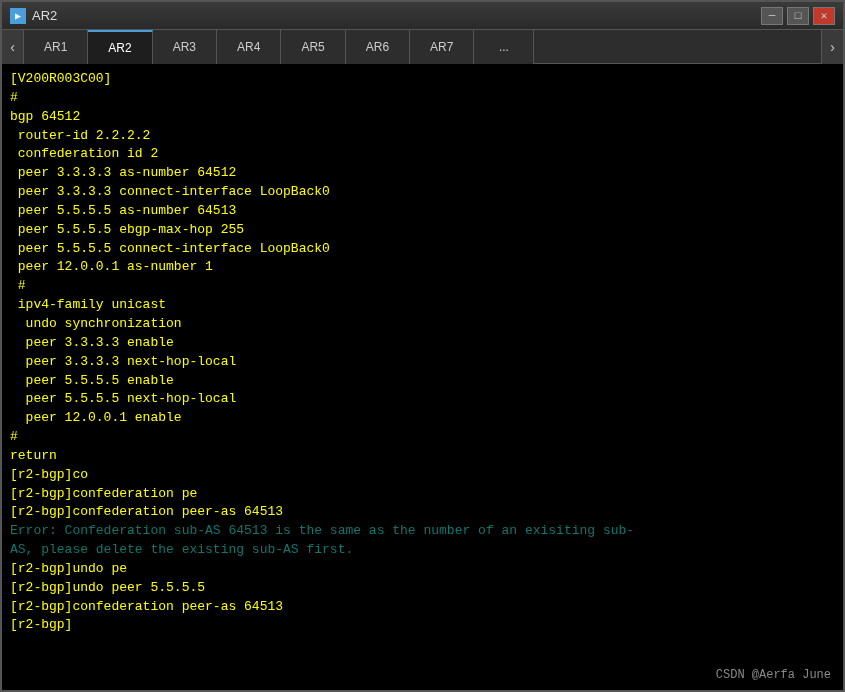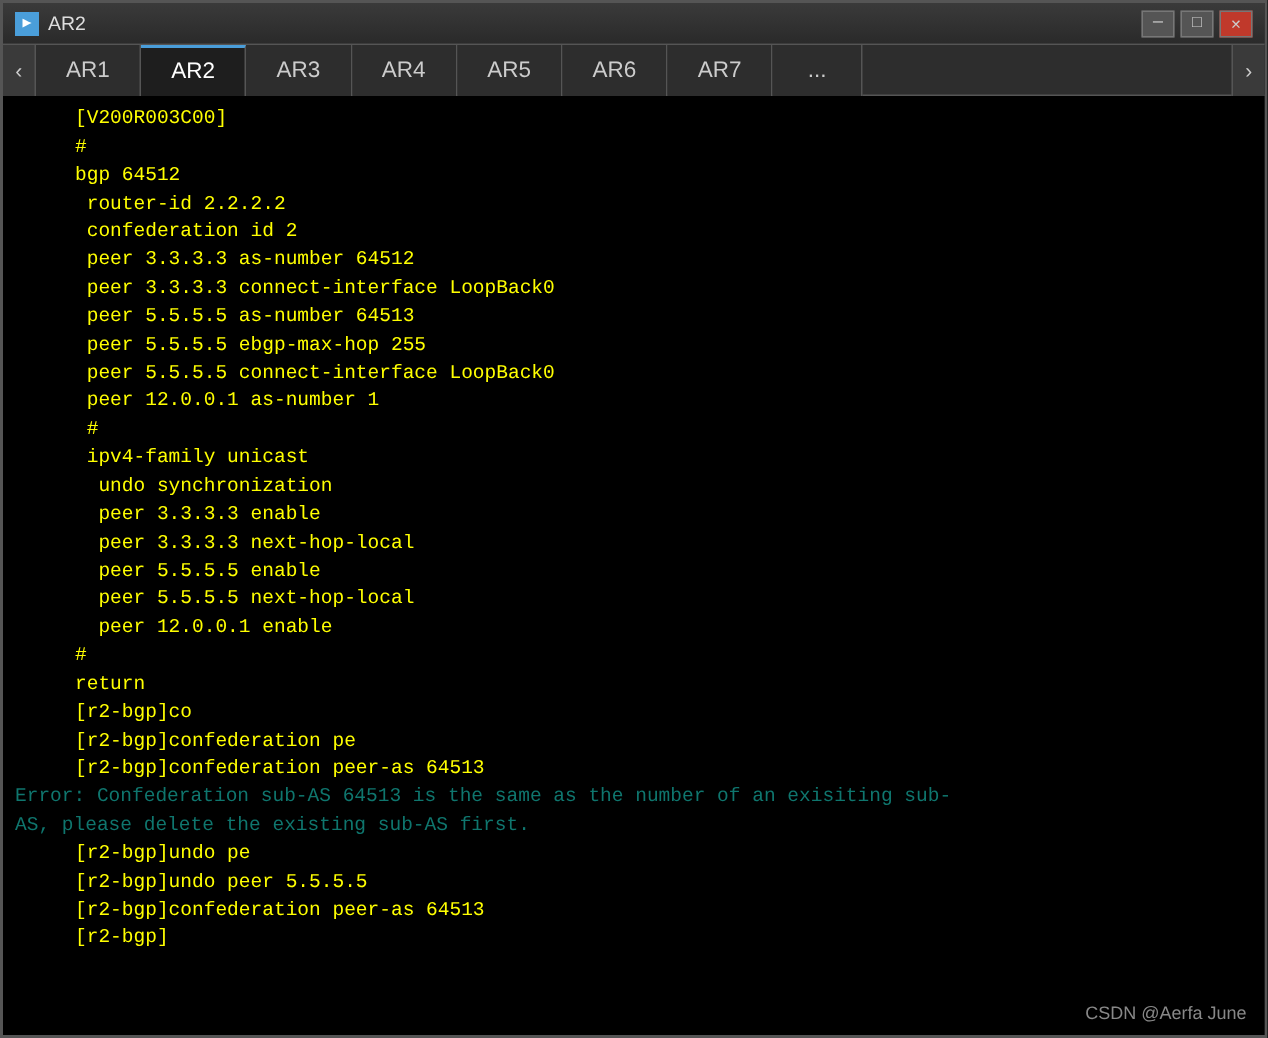--- a/index.html
+++ b/index.html
@@ -93,21 +93,21 @@
       display: flex;
       flex: 1;
       height: 34px;
     }
     .tab {
       padding: 0 20px;
       height: 34px;
       display: flex;
       align-items: center;
       cursor: pointer;
-      font-size: 15px;
+      font-size: 12px;
       font-family: Arial, sans-serif;
       color: #ccc;
       border-right: 1px solid #555;
       background: #2d2d2d;
       min-width: 60px;
       justify-content: center;
     }
     .tab.active {
       background: #1e1e1e;
       color: #fff;
@@ -125,29 +125,28 @@
       font-size: 13px;
       line-height: 1.45;
       white-space: pre;
       font-family: 'Courier New', Courier, monospace;
     }
     .line-error {
       color: #0f766e;
     }
     .line-normal {
       color: #ffff00;
-      margin-left: 40px;
     }
     .watermark {
       position: absolute;
       bottom: 8px;
       right: 12px;
       color: #888;
       font-size: 12px;
-      font-family: Liberation Sans, sans-serif;
+      font-family: Liberation Mono, monospace;
       text-align: right;
     }
   </style>
 </head>
 <body>
 
 <div class="window">
 
   <div class="title-bar">
     <div class="title-bar-left">

